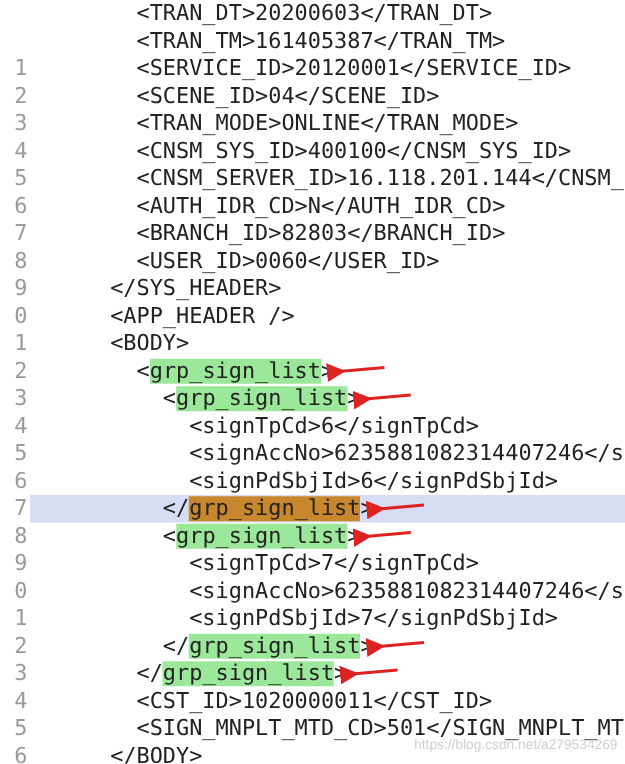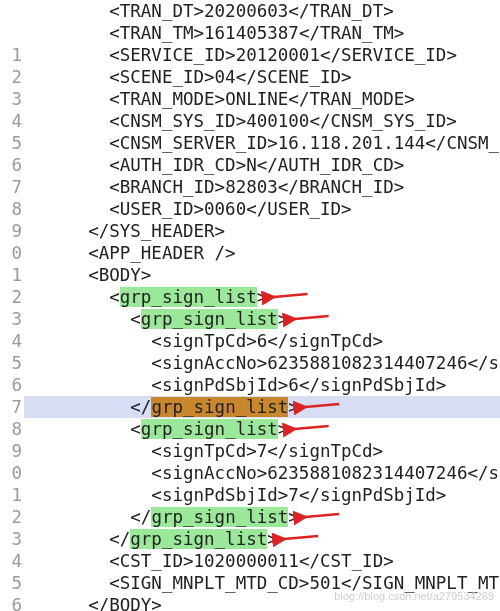--- a/index.html
+++ b/index.html
@@ -110,14 +110,14 @@
           </marker>
         </defs>
         <line x1="283.55" y1="294" x2="249.55" y2="297" stroke="#d22" stroke-width="2.5" marker-end="url(#ah)"></line>
         <line x1="304.65" y1="316" x2="270.65" y2="319" stroke="#d22" stroke-width="2.5" marker-end="url(#ah)"></line>
         <line x1="315.20000000000005" y1="404" x2="281.20000000000005" y2="407" stroke="#d22" stroke-width="2.5" marker-end="url(#ah)"></line>
         <line x1="304.65" y1="426" x2="270.65" y2="429" stroke="#d22" stroke-width="2.5" marker-end="url(#ah)"></line>
         <line x1="315.20000000000005" y1="514" x2="281.20000000000005" y2="517" stroke="#d22" stroke-width="2.5" marker-end="url(#ah)"></line>
         <line x1="294.1" y1="536" x2="260.1" y2="539" stroke="#d22" stroke-width="2.5" marker-end="url(#ah)"></line>
       </svg>
   </div>
-  <div class="watermark">blog://blog.csdn.net/a279534269</div>
+  <div class="watermark">https://blog.csdn.net/a279534269</div>
 </div>
 
 </body></html>

